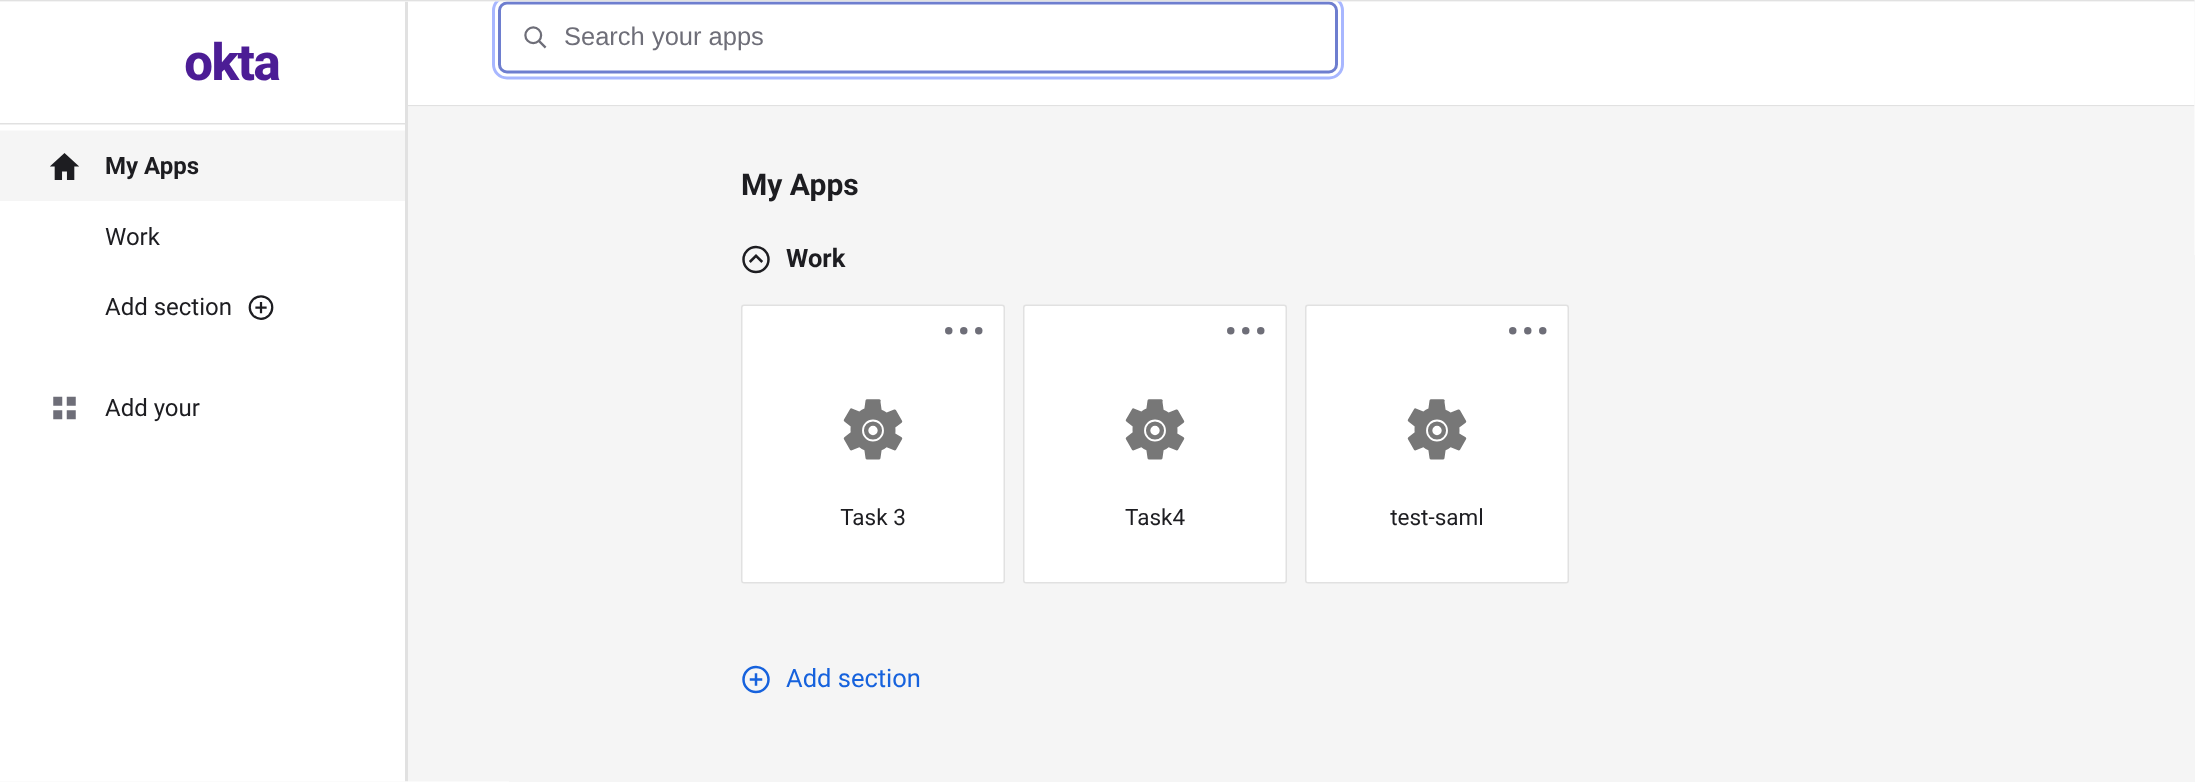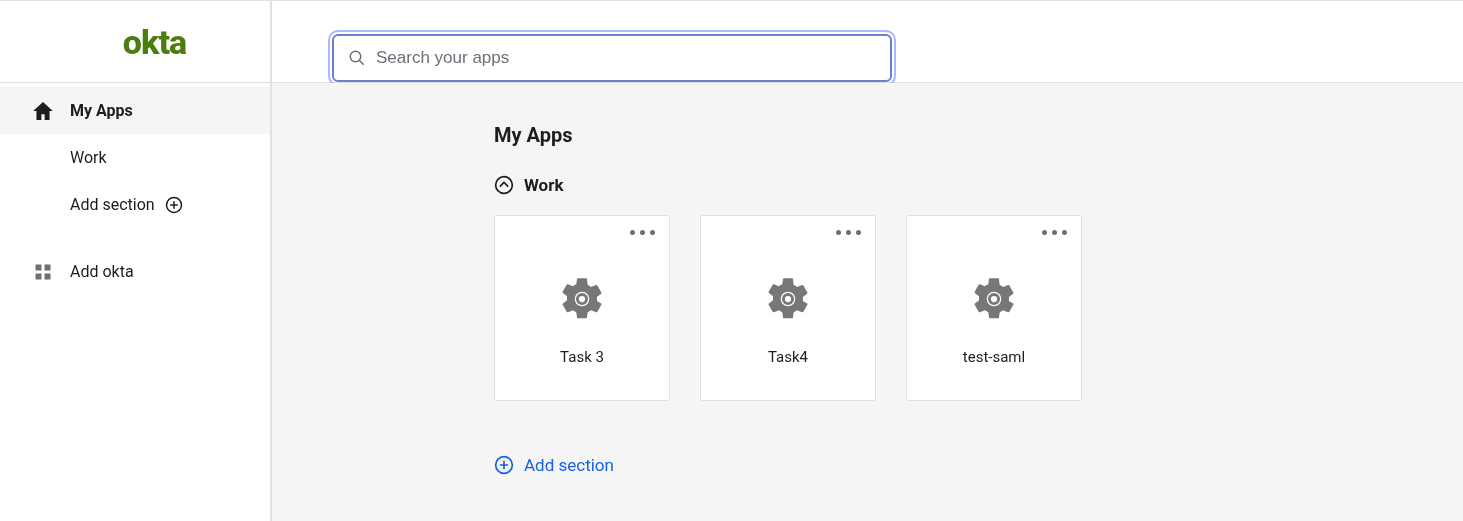--- a/index.html
+++ b/index.html
@@ -23,21 +23,21 @@
   .logo-wrap {
     height: 82px;
     display: flex;
     align-items: center;
     justify-content: center;
     border-bottom: 1px solid #e1e1e1;
   }
   .logo {
     font-weight: 800;
     font-size: 34px;
-    color: #4d7c0f;
+    color: #4c1d95;
     letter-spacing: -1px;
     margin-left: 39px;
   }
   .nav { padding-top: 4px; }
   .nav-item {
     display: flex;
     align-items: center;
     gap: 16px;
     padding: 14px 0 14px 32px;
     font-size: 16px;
@@ -68,24 +68,24 @@
     font-size: 16px;
     margin-left: 22px;
   }
   .main {
     flex: 1;
     background: #fff;
     display: flex;
     flex-direction: column;
   }
   .topbar {
-    height: 82px;
+    height: 70px;
     border-bottom: 1px solid #e1e1e1;
     display: flex;
-    align-items: flex-end;
+    align-items: flex-start;
     padding-left: 60px;
   }
   .search {
     width: 560px;
     height: 48px;
     border: 2px solid #6e7ecf;
     outline: 2px solid #a8b7ff;
     outline-offset: 2px;
     border-radius: 6px;
     display: flex;
@@ -115,21 +115,21 @@
   .section-head {
     display: flex;
     align-items: center;
     gap: 10px;
     font-size: 17px;
     font-weight: 700;
     margin-bottom: 20px;
   }
   .cards {
     display: flex;
-    gap: 30px;
+    gap: 12px;
   }
   .card {
     width: 176px;
     height: 186px;
     background: #fff;
     border: 1px solid #e1e1e1;
     border-radius: 2px;
     position: relative;
     display: flex;
     flex-direction: column;
@@ -208,21 +208,21 @@
 
       <div class="nav-item">
         <span class="nav-icon-slot">
           <svg width="18" height="18" viewBox="0 0 24 24">
               <rect x="2" y="2" width="8" height="8" fill="#6e6e78"></rect>
               <rect x="14" y="2" width="8" height="8" fill="#6e6e78"></rect>
               <rect x="2" y="14" width="8" height="8" fill="#6e6e78"></rect>
               <rect x="14" y="14" width="8" height="8" fill="#6e6e78"></rect>
             </svg>
         </span>
-        <span>Add okta</span>
+        <span>Add your</span>
       </div>
     </nav>
   </aside>
 
   <main class="main">
     <div class="topbar">
       <div class="search">
         <span>
           <svg width="18" height="18" viewBox="0 0 24 24">
               <circle cx="10" cy="10" r="7" fill="none" stroke="#6e6e78" stroke-width="2"></circle>

